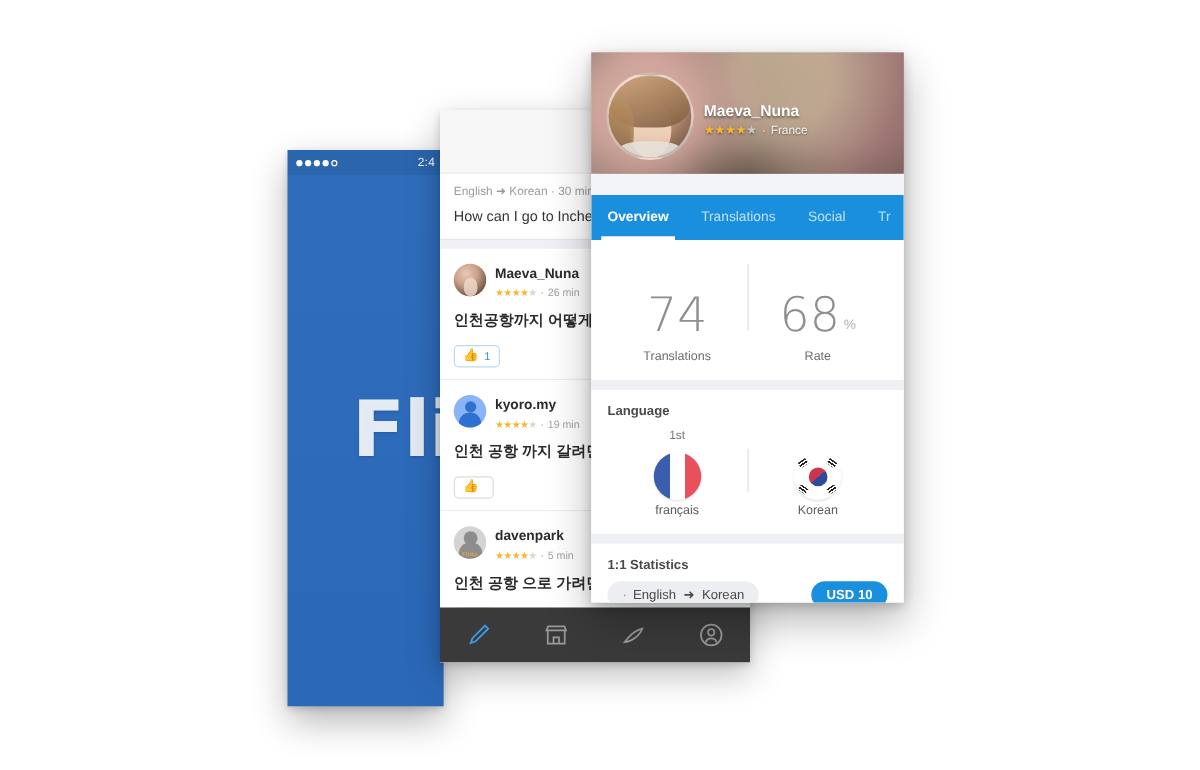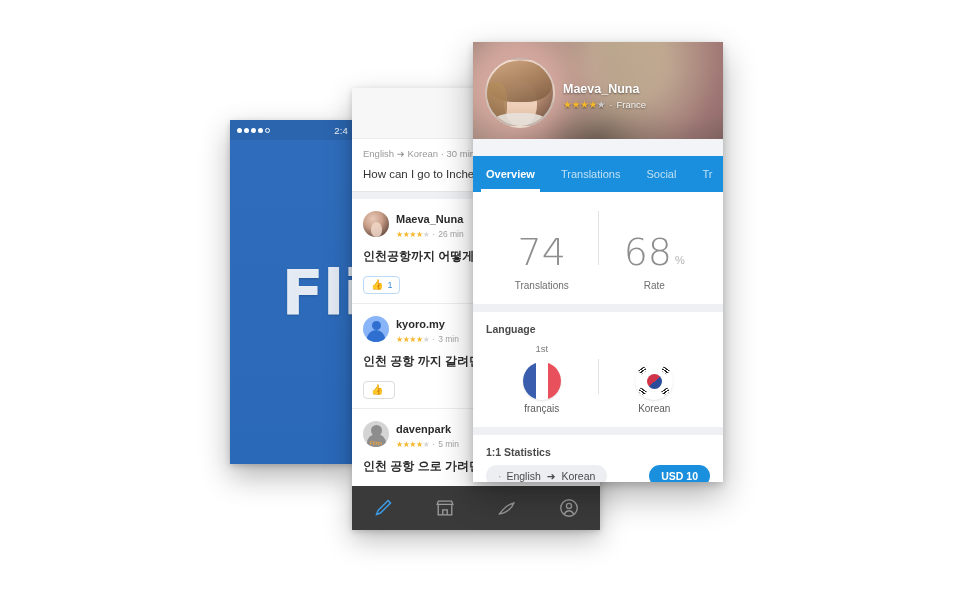--- a/index.html
+++ b/index.html
@@ -15,21 +15,21 @@
   
   .panel{
     position:absolute;
     background:#fff;
     overflow:hidden;
     box-shadow:0 10px 26px rgba(0,0,0,.26), 0 2px 6px rgba(0,0,0,.16);
   }
 
   
   #panel-splash{
-    left:230px;top:120px;width:125px;height:344px;
+    left:230px;top:120px;width:125px;height:445px;
     background:linear-gradient(180deg,#2f6dbc 0%,#2f6dbc 12%,#2a68b8 100%);
     box-shadow:0 12px 28px rgba(0,0,0,.30), 0 2px 6px rgba(0,0,0,.18);
   }
   #panel-splash .statusbar{
     height:20px;display:flex;align-items:center;
     justify-content:space-between;
     padding:0 7px;color:#fff;font-size:9px;
     background:rgba(0,0,0,.07);
   }
   .sig{display:flex;gap:2px;align-items:center;}
@@ -262,21 +262,21 @@
     </div>
 
     <div class="tr-item">
       <div class="tr-head">
         <span class="av kyoro"></span>
         <span>
           <span class="tr-name">kyoro.my</span>
           <span class="tr-sub">
             <span class="stars"><span class="on">★★★★</span><span class="off">★</span></span>
             <span>·</span>
-            <span>3 min</span>
+            <span>19 min</span>
           </span>
         </span>
       </div>
       <div class="tr-body">인천 공항 까지 갈려면 어떻게</div>
       <span class="like">
         <span class="thumb">👍</span>
         <span></span>
       </span>
     </div>
 

